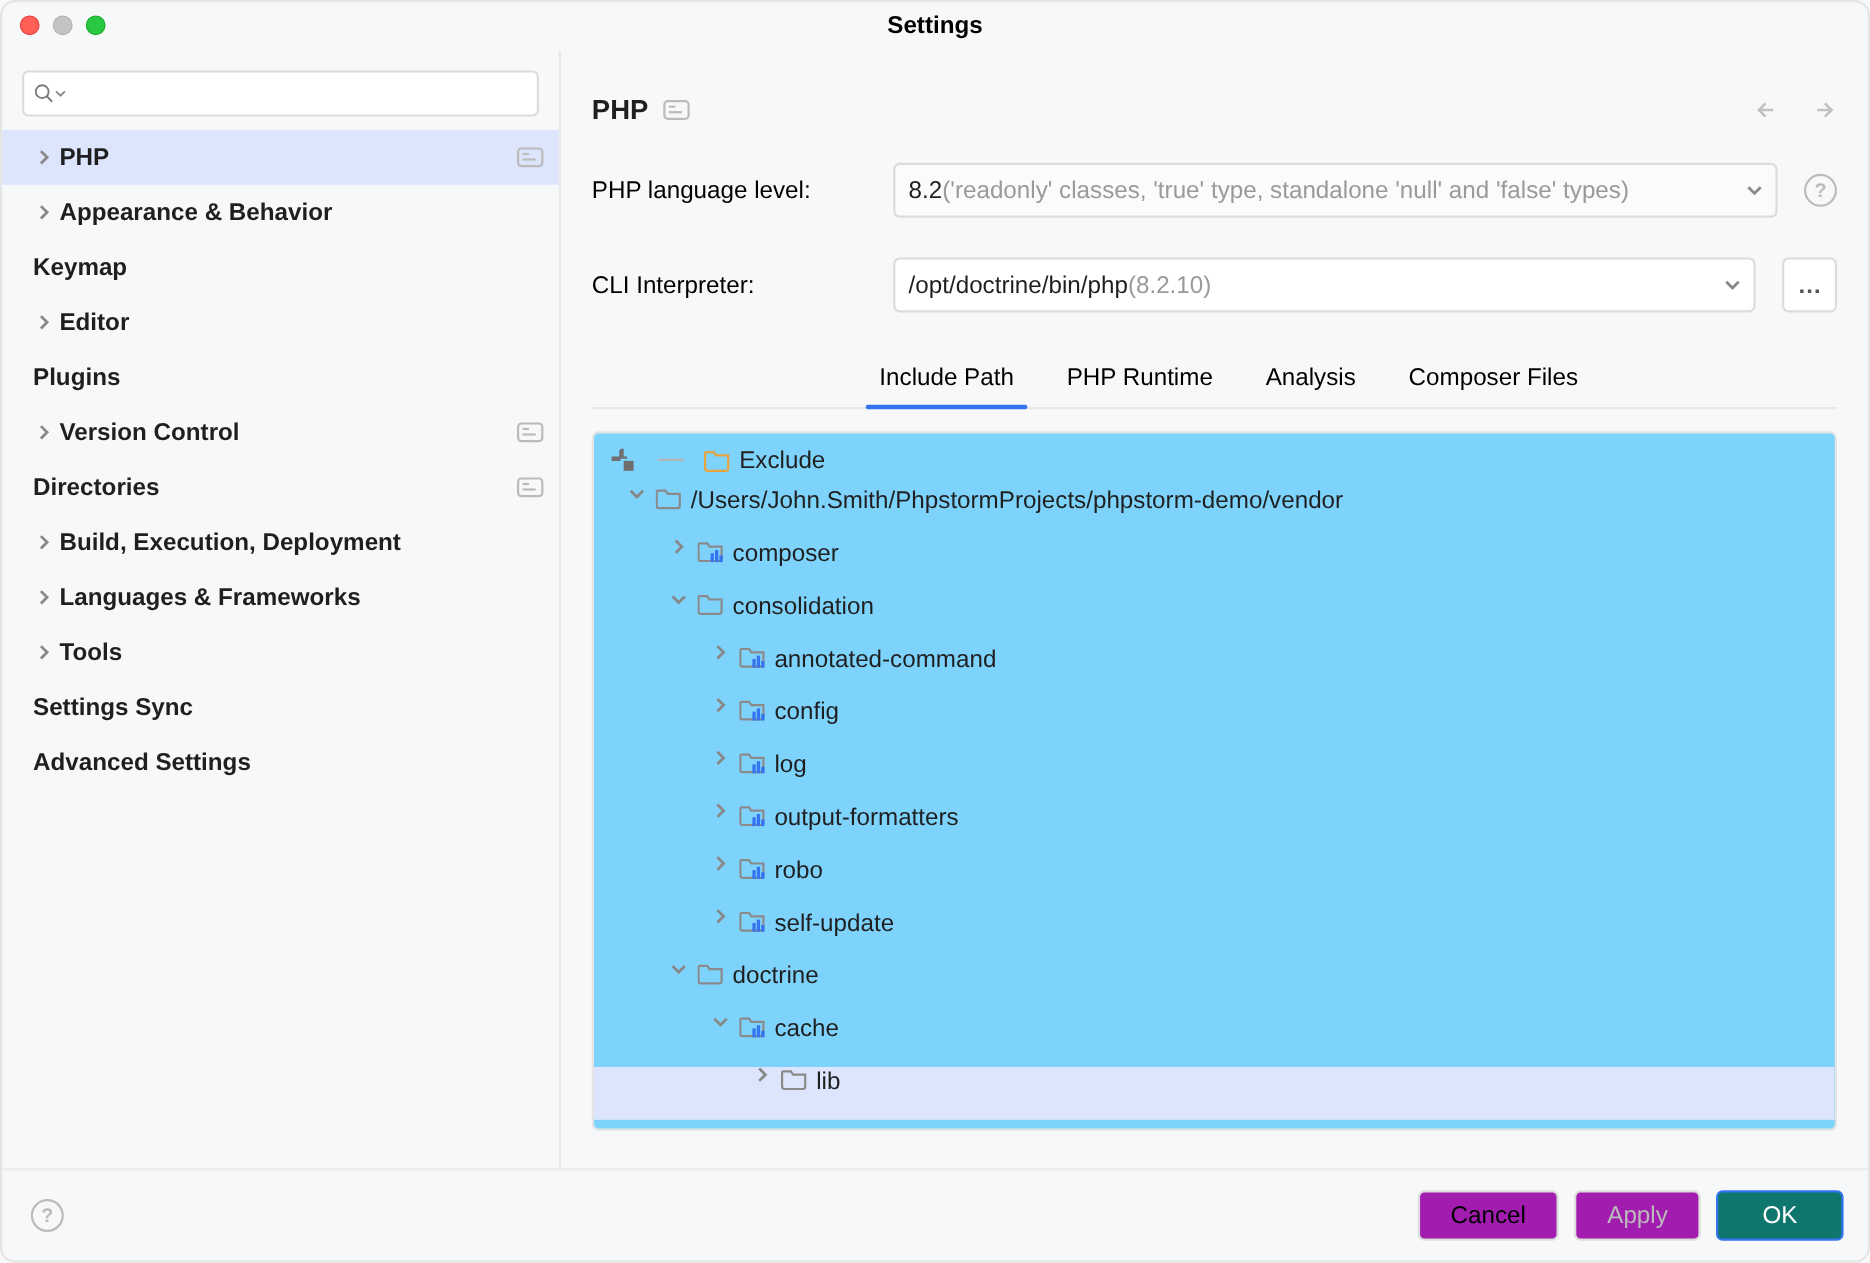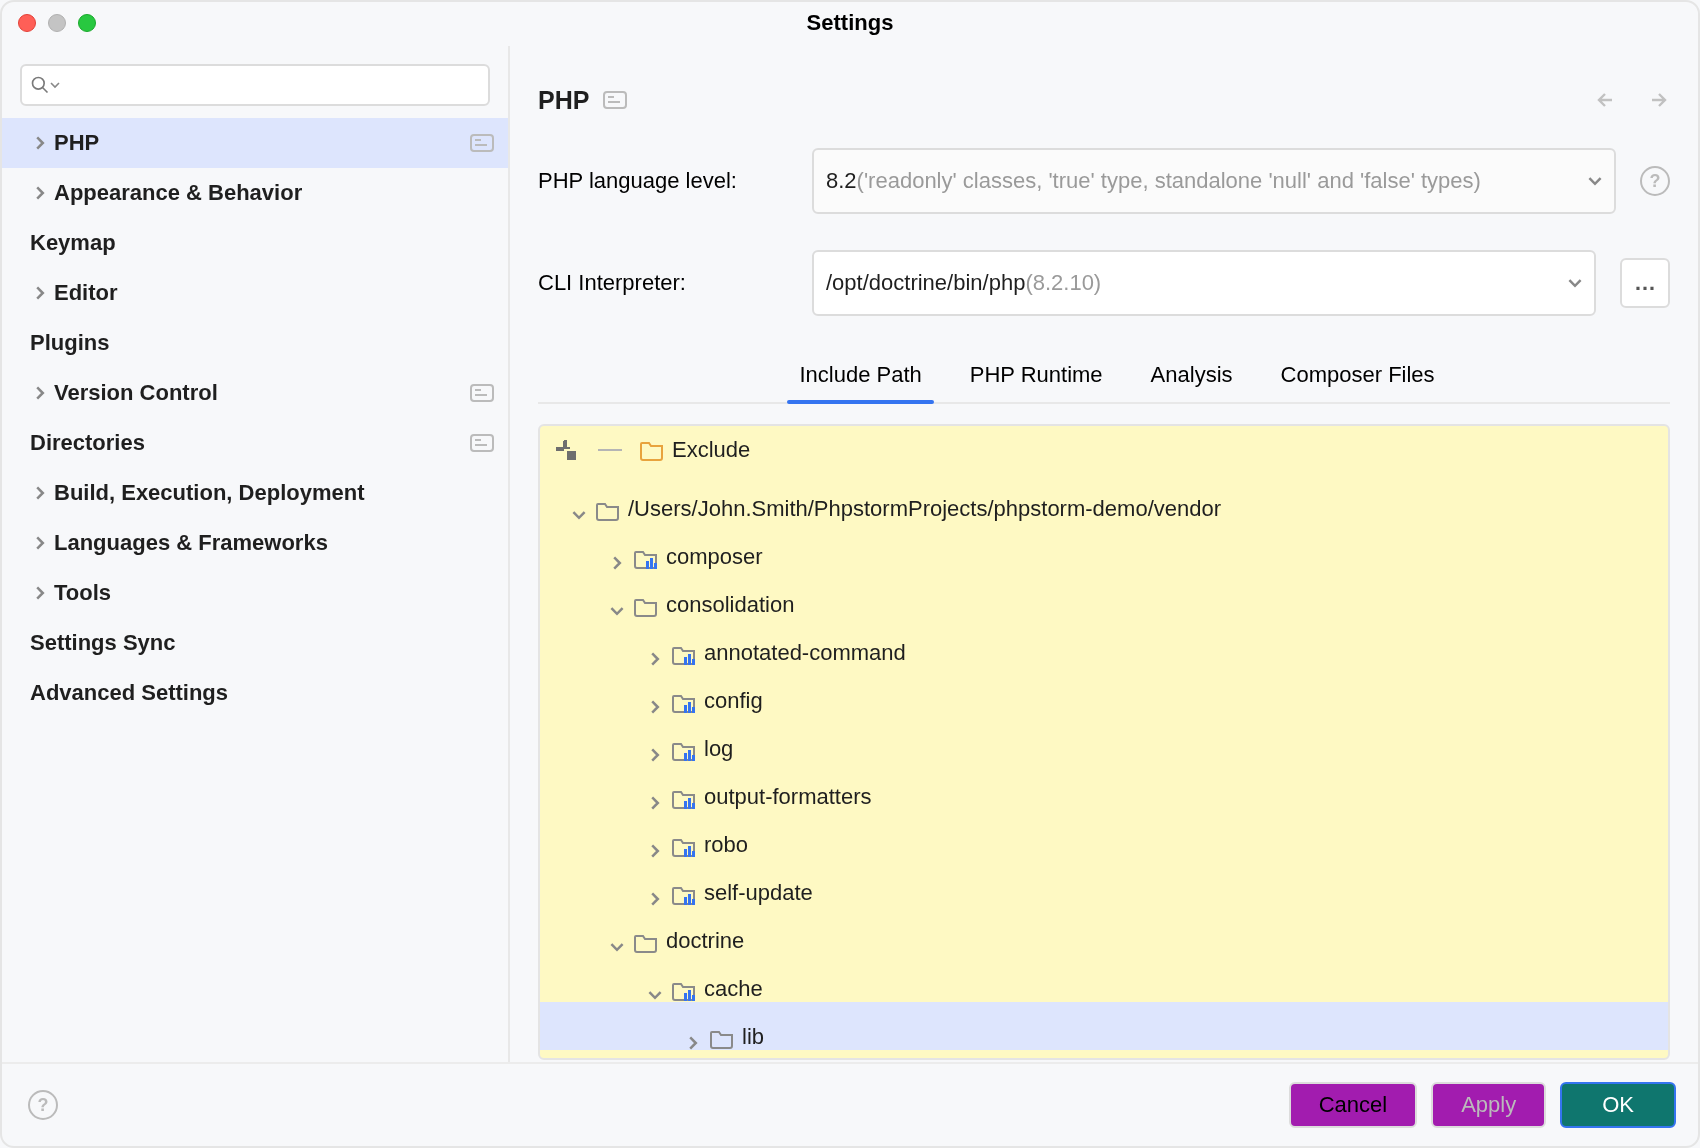--- a/index.html
+++ b/index.html
@@ -38,40 +38,40 @@
   
   .content { flex:1; display:flex; flex-direction:column; padding:24px 28px 0 28px; }
   .breadcrumb-row { display:flex; align-items:center; justify-content:space-between; height:60px; }
   .breadcrumb-left { display:flex; align-items:center; gap:14px; }
   .breadcrumb-title { font-size:25px; font-weight:700; }
   .nav-arrows { display:flex; gap:28px; color:#c1c1c1; }
   .arrow-btn { width:24px; height:24px; cursor:pointer; }
 
   .form-row { display:flex; align-items:center; margin:18px 0; gap:24px; }
   .form-label { width:250px; font-size:22px; color:#000; }
-  .dropdown { flex:1; height:66px; border:2px solid #dcdcdc; border-radius:6px; background:#fbfbfb; display:flex; align-items:center; padding:0 40px 0 12px; font-size:22px; position:relative; cursor:pointer; overflow:hidden; white-space:nowrap; }
+  .dropdown { flex:1; height:50px; border:2px solid #dcdcdc; border-radius:6px; background:#fbfbfb; display:flex; align-items:center; padding:0 40px 0 12px; font-size:22px; position:relative; cursor:pointer; overflow:hidden; white-space:nowrap; }
   .dropdown.light { background:#fff; }
   .dd-caret { position:absolute; right:12px; top:50%; transform:translateY(-50%); color:#888; }
   .grey-suffix { color:#9a9a9a; }
   .browse-btn { width:50px; height:50px; border:2px solid #dcdcdc; border-radius:6px; background:#fff; display:flex; align-items:center; justify-content:center; font-size:22px; font-weight:700; color:#555; cursor:pointer; }
   .help-circle { width:30px; height:30px; border:2px solid #bbb; border-radius:50%; display:flex; align-items:center; justify-content:center; color:#bbb; font-size:18px; font-weight:700; cursor:pointer; }
 
   
   .tabs { display:flex; gap:48px; border-bottom:2px solid #e8e8e8; margin-top:14px; padding-left:26px;justify-content:center; }
   .tab { font-size:22px; color:#000; padding:14px 0 14px 0; cursor:pointer; position:relative; }
   .tab.active::after { content:""; position:absolute; left:-12px; right:-12px; bottom:-2px; height:4px; background:#3574F0; border-radius:2px; }
 
   
-  .panel { border:2px solid #e4e4e4; border-radius:6px; margin-top:20px; height:636px; background:#fef9c3; display:flex; flex-direction:column; overflow:hidden; }
+  .panel { border:2px solid #e4e4e4; border-radius:6px; margin-top:20px; height:636px; background:#7dd3fc; display:flex; flex-direction:column; overflow:hidden; }
   .panel-toolbar { height:48px; display:flex; align-items:center; gap:16px; padding:0 12px; }
   .tb-btn { width:28px; height:28px; display:flex; align-items:center; justify-content:center; cursor:pointer; color:#6E6E6E; }
   .tb-divider { width:24px; height:2px; background:#b5b5b5; }
   .exclude-section { display:flex; align-items:center; gap:8px; font-size:22px; }
   .panel-list { flex:1; overflow:auto; font-size:22px; padding-bottom:4px; }
-  .pl-row { display:flex; align-items:flex-end; height:48px; cursor:pointer; }
+  .pl-row { display:flex; align-items:flex-start; height:48px; cursor:pointer; }
   .pl-row.selected { background:#DDE5FD; }
   .pl-indent { display:inline-block; }
   .pl-chevron { width:22px; display:flex; justify-content:center; color:#888; margin-right:6px; }
   .pl-icon { margin-right:8px; display:flex; }
 
   
   .footer { height:84px; display:flex; align-items:center; border-top:2px solid #ececec; padding:0 22px; }
   .footer .spacer { flex:1; }
   .footer-help { margin-left:4px; }
   .btn { height:46px; padding:0 28px; font-size:22px; border-radius:6px; border:2px solid #dcdcdc; background:#a21caf; cursor:pointer; margin-left:14px; font-family:inherit; }

